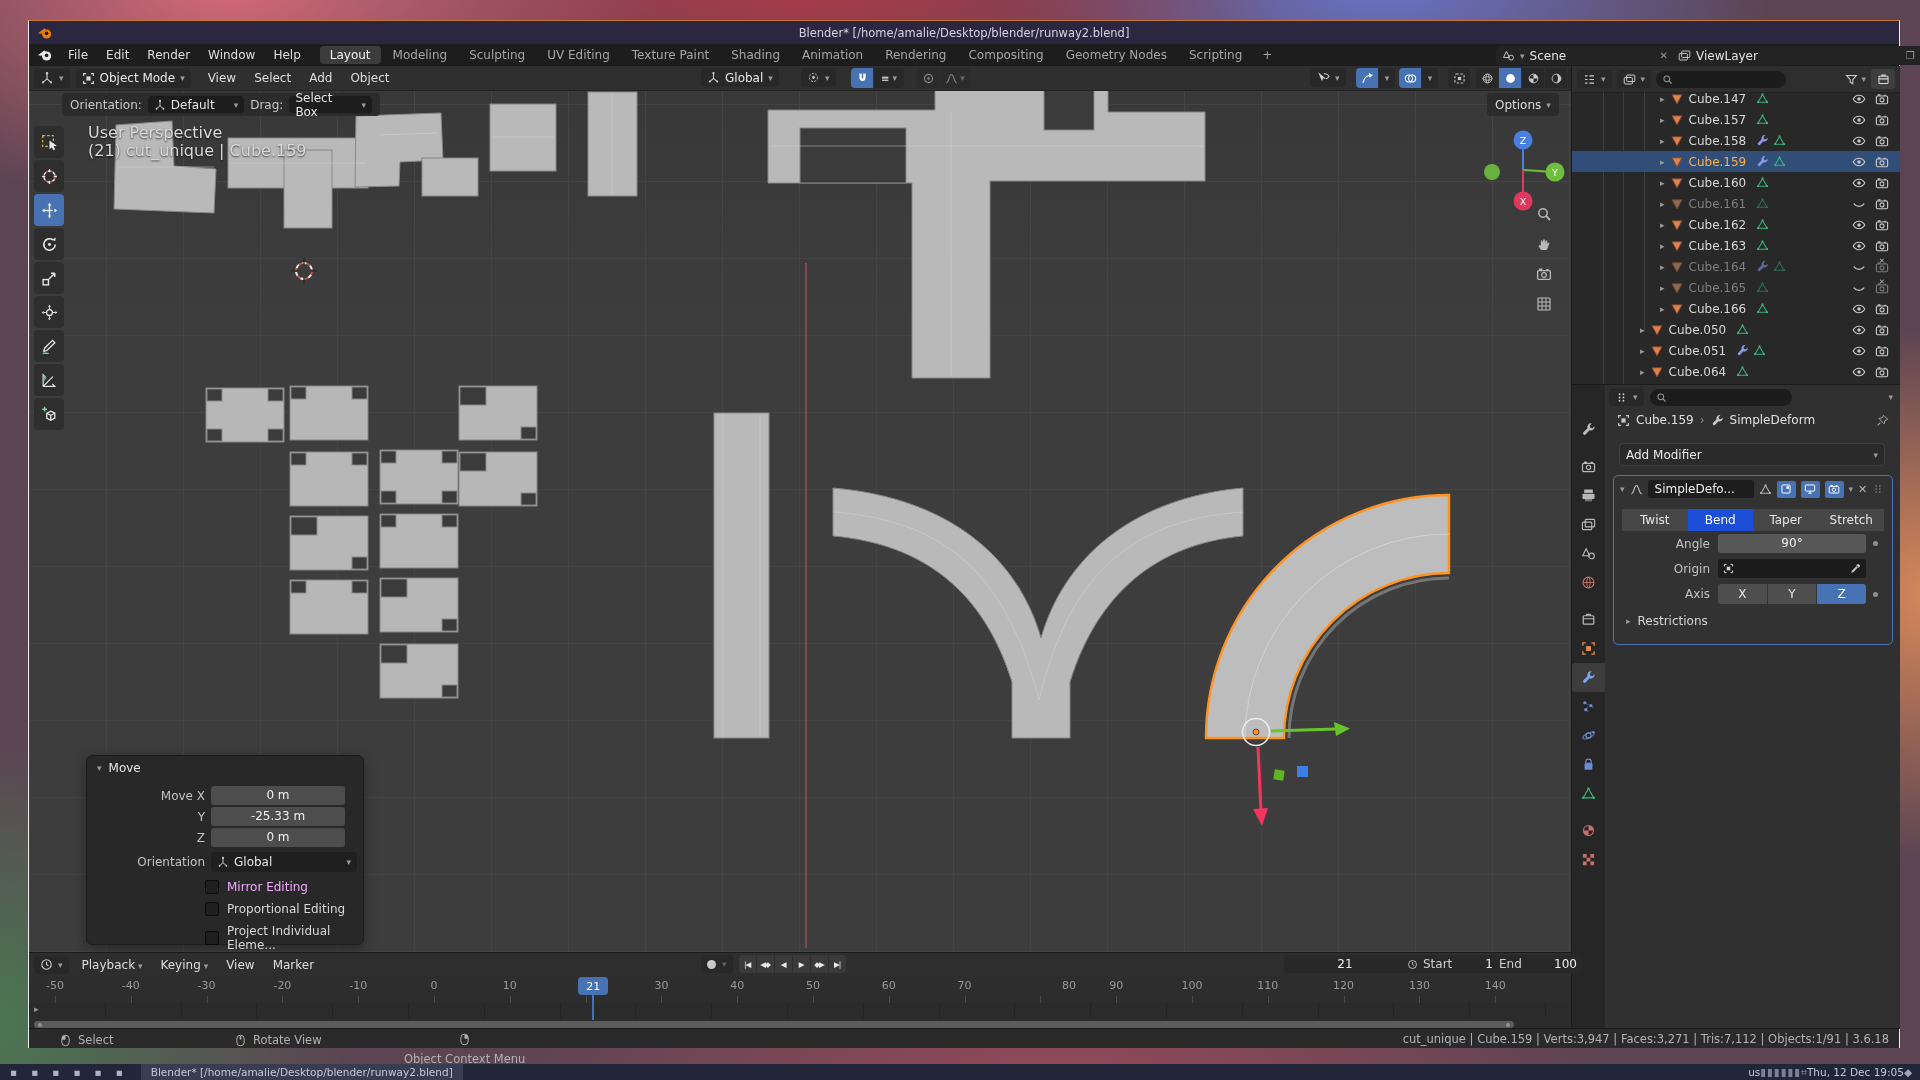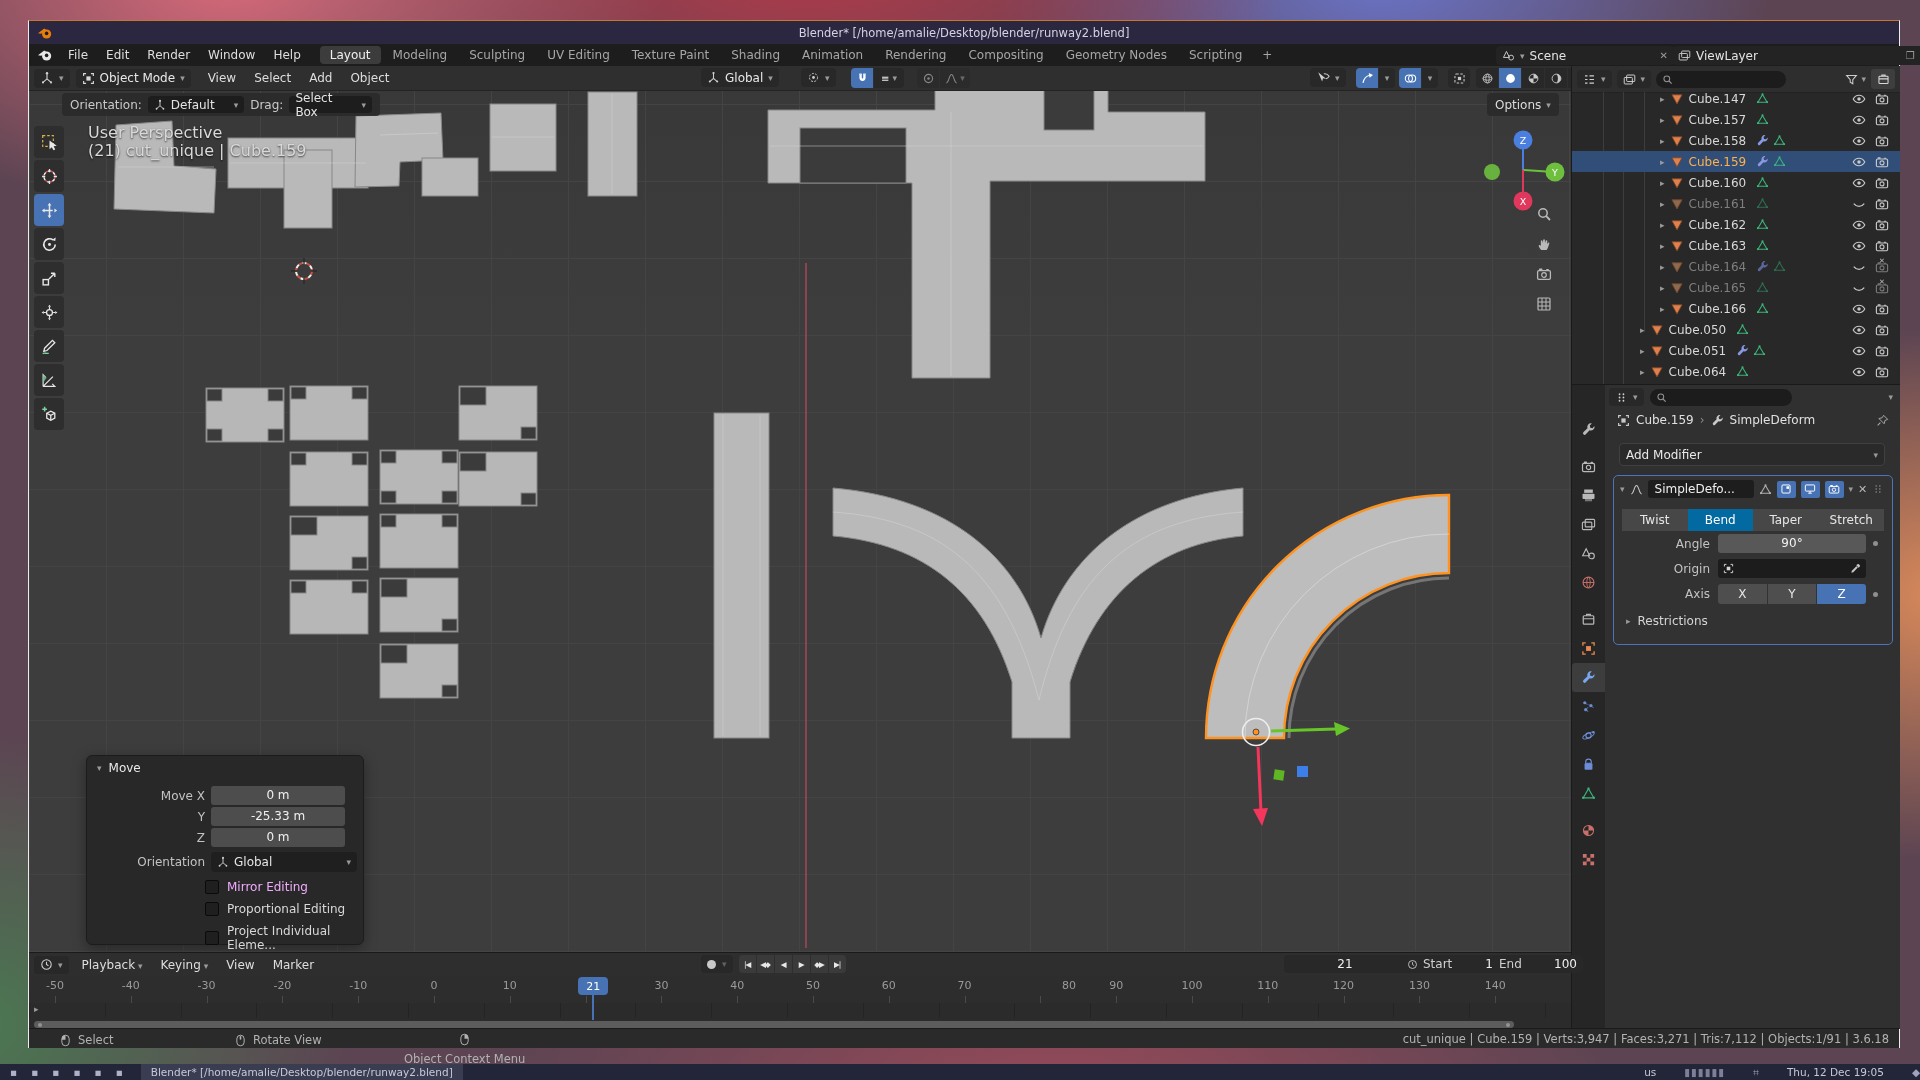--- a/index.html
+++ b/index.html
@@ -25,21 +25,21 @@
   .tbtn.active{background:#4772b3}
   .olrow{position:absolute;left:0;width:100%;height:21px;display:flex;align-items:center;font-size:12px}
   .olrow .nm{margin-left:5px;color:#d8d8d8}
   .olrow.active{background:#314e78}
   .olrow.active .nm{color:#ffb14d}
   .olrow.dim .nm{color:#7f7f7f}
   .olrow .mods{display:flex;gap:4px;margin-left:10px}
   .ptab{position:absolute;left:0;width:33px;height:29px;display:flex;align-items:center;justify-content:center}
   .ptab.active{background:#3d3d3d;border-radius:3px 0 0 3px}
   .modtab{flex:1;text-align:center;line-height:22px;background:#474747;color:#e6e6e6;font-size:12px}
-  .modtab.active{background:#0369a1;color:#fff}
+  .modtab.active{background:#1d4ed8;color:#fff}
   .axbtn{flex:1;text-align:center;line-height:20px;background:#4e4e4e;color:#e6e6e6;font-size:12px}
   .axbtn.active{background:#4772b3;color:#fff}
   .fieldlabel{position:absolute;text-align:right;color:#c3c3c3}
   .tick{position:absolute;top:3px;font-size:11px;color:#9a9a9a;transform:translateX(-50%)}
   .tickline{position:absolute;bottom:0;width:1px;height:7px;background:#4a4a4a}
   .pbtn{width:17px;height:18px;background:#3a3a3a;color:#e8e8e8;font-size:7.5px;display:flex;align-items:center;justify-content:center;letter-spacing:-1px}
   .hint{display:flex;align-items:center;gap:6px;color:#b2b2b2;font-size:11.5px;position:absolute;top:4px}
   .cb{width:12px;height:12px;background:#1f1f1f;border:1px solid #0a0a0a;border-radius:2px;flex:none}
   .shade{width:22px;height:20px;display:flex;align-items:center;justify-content:center;background:#282828}
   .shade.active{background:#4772b3}
@@ -1315,20 +1315,20 @@
       <span style="color: rgb(174, 178, 200);">▪</span>
       <span style="color: rgb(174, 178, 200);">▪</span>
       <span style="color: rgb(174, 178, 200);">▪</span>
       <span style="color: rgb(174, 178, 200);">▪</span>
       <span style="color: rgb(174, 178, 200);">▪</span>
       <span style="color: rgb(174, 178, 200);">▪</span>
     </div>
   <div class="flex" style="margin-left:18px;height:100%;padding:0 10px;background:#3a3d52">
     <span>Blender* [/home/amalie/Desktop/blender/runway2.blend]</span>
   </div>
-  <div class="flex" style="margin-left:auto;gap:28px;margin-right:0">
+  <div class="flex" style="margin-left:auto;gap:0;margin-right:8px">
     <span>us</span>
     <span style="color:#7d8098;letter-spacing:1px">▮▮▮▮▮▮</span>
     <span style="color:#9fa3bd">⌗</span>
     <span>Thu, 12 Dec 19:05</span>
     <span style="color:#9fa3bd">◆</span>
   </div>
 </div>
 
 </body></html>

